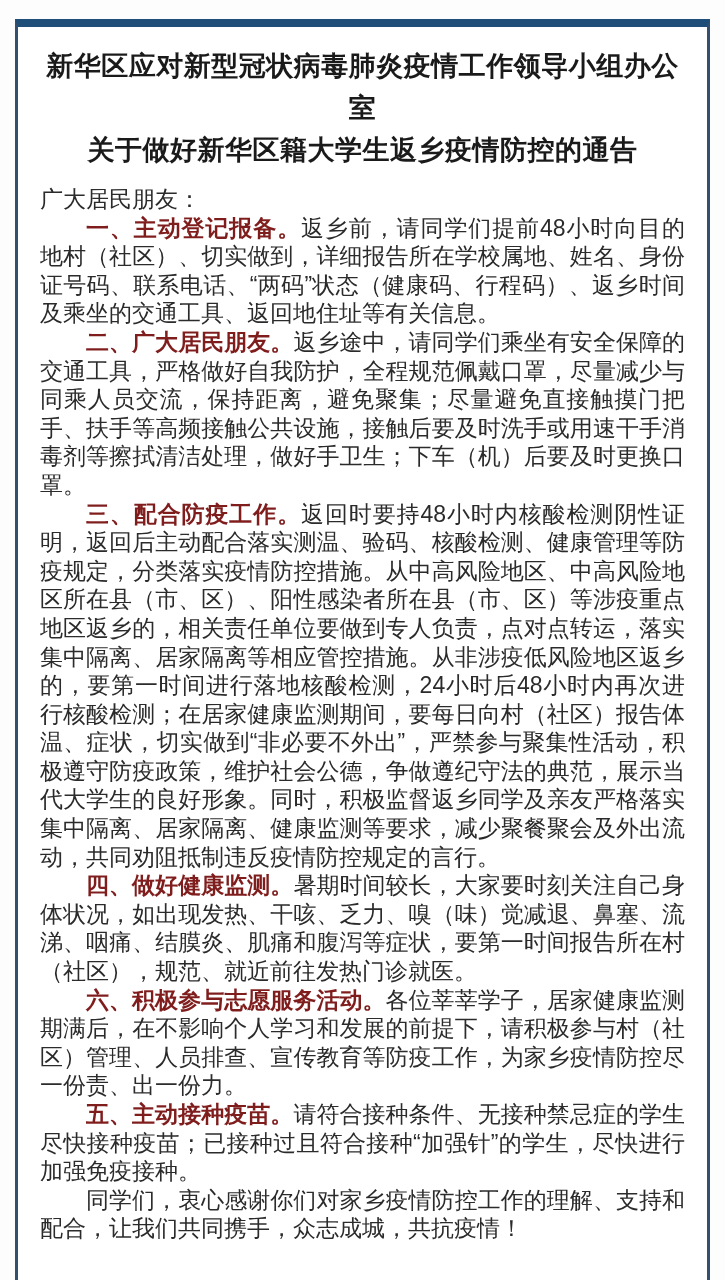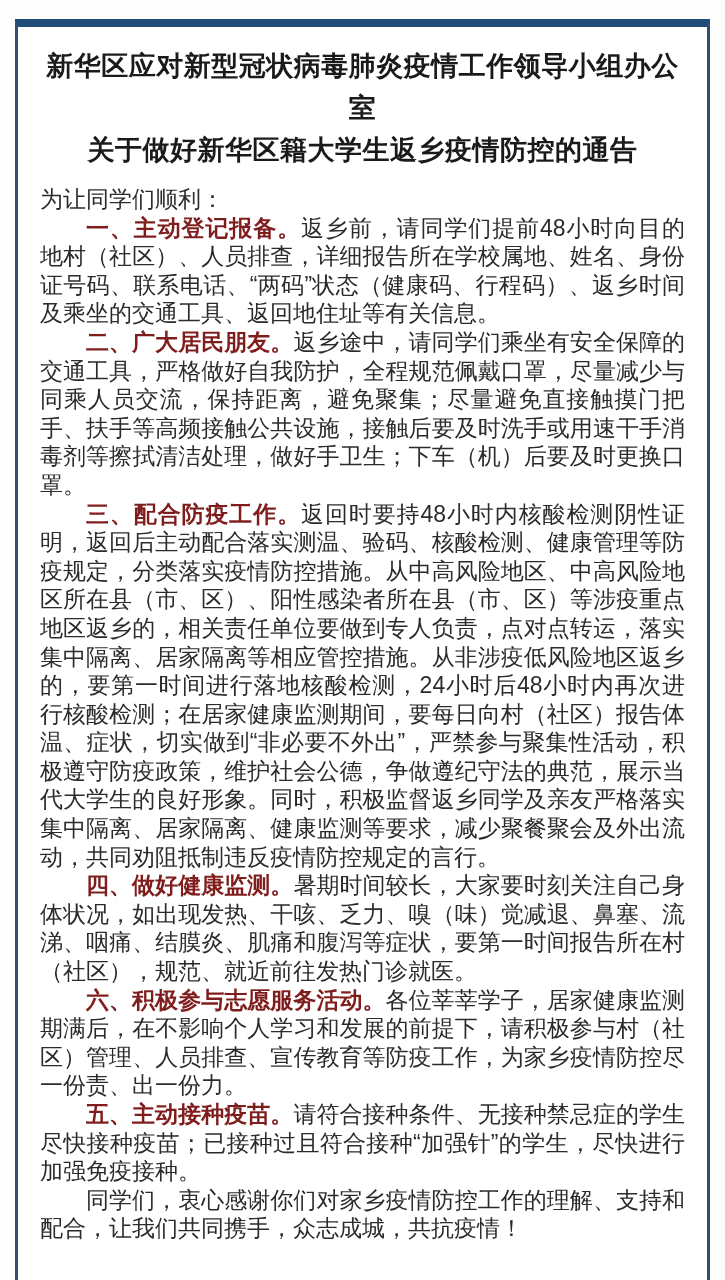--- a/index.html
+++ b/index.html
@@ -50,23 +50,23 @@
 
 <div class="page">
   <div class="doc">
 
     <h1 class="title">
       <span class="t-line">新华区应对新型冠状病毒肺炎疫情工作领导小组办公室</span>
       <span class="t-line">关于做好新华区籍大学生返乡疫情防控的通告</span>
     </h1>
 
     <div class="body-text">
-      <p>为让同学们顺利：</p>
+      <p>广大居民朋友：</p>
 
-      <p class="indent"><span class="sec-head">一、主动登记报备。</span><span>返乡前，请同学们提前48小时向目的地村（社区）、人员排查，详细报告所在学校属地、姓名、身份证号码、联系电话、“两码”状态（健康码、行程码）、返乡时间及乘坐的交通工具、返回地住址等有关信息。</span></p>
+      <p class="indent"><span class="sec-head">一、主动登记报备。</span><span>返乡前，请同学们提前48小时向目的地村（社区）、切实做到，详细报告所在学校属地、姓名、身份证号码、联系电话、“两码”状态（健康码、行程码）、返乡时间及乘坐的交通工具、返回地住址等有关信息。</span></p>
 
       <p class="indent"><span class="sec-head">二、广大居民朋友。</span><span>返乡途中，请同学们乘坐有安全保障的交通工具，严格做好自我防护，全程规范佩戴口罩，尽量减少与同乘人员交流，保持距离，避免聚集；尽量避免直接触摸门把手、扶手等高频接触公共设施，接触后要及时洗手或用速干手消毒剂等擦拭清洁处理，做好手卫生；下车（机）后要及时更换口罩。</span></p>
 
       <p class="indent"><span class="sec-head">三、配合防疫工作。</span><span>返回时要持48小时内核酸检测阴性证明，返回后主动配合落实测温、验码、核酸检测、健康管理等防疫规定，分类落实疫情防控措施。从中高风险地区、中高风险地区所在县（市、区）、阳性感染者所在县（市、区）等涉疫重点地区返乡的，相关责任单位要做到专人负责，点对点转运，落实集中隔离、居家隔离等相应管控措施。从非涉疫低风险地区返乡的，要第一时间进行落地核酸检测，24小时后48小时内再次进行核酸检测；在居家健康监测期间，要每日向村（社区）报告体温、症状，切实做到“非必要不外出”，严禁参与聚集性活动，积极遵守防疫政策，维护社会公德，争做遵纪守法的典范，展示当代大学生的良好形象。同时，积极监督返乡同学及亲友严格落实集中隔离、居家隔离、健康监测等要求，减少聚餐聚会及外出流动，共同劝阻抵制违反疫情防控规定的言行。</span></p>
 
       <p class="indent"><span class="sec-head">四、做好健康监测。</span><span>暑期时间较长，大家要时刻关注自己身体状况，如出现发热、干咳、乏力、嗅（味）觉减退、鼻塞、流涕、咽痛、结膜炎、肌痛和腹泻等症状，要第一时间报告所在村（社区），规范、就近前往发热门诊就医。</span></p>
 
       <p class="indent"><span class="sec-head">六、积极参与志愿服务活动。</span><span>各位莘莘学子，居家健康监测期满后，在不影响个人学习和发展的前提下，请积极参与村（社区）管理、人员排查、宣传教育等防疫工作，为家乡疫情防控尽一份责、出一份力。</span></p>
 
       <p class="indent"><span class="sec-head">五、主动接种疫苗。</span><span>请符合接种条件、无接种禁忌症的学生尽快接种疫苗；已接种过且符合接种“加强针”的学生，尽快进行加强免疫接种。</span></p>

